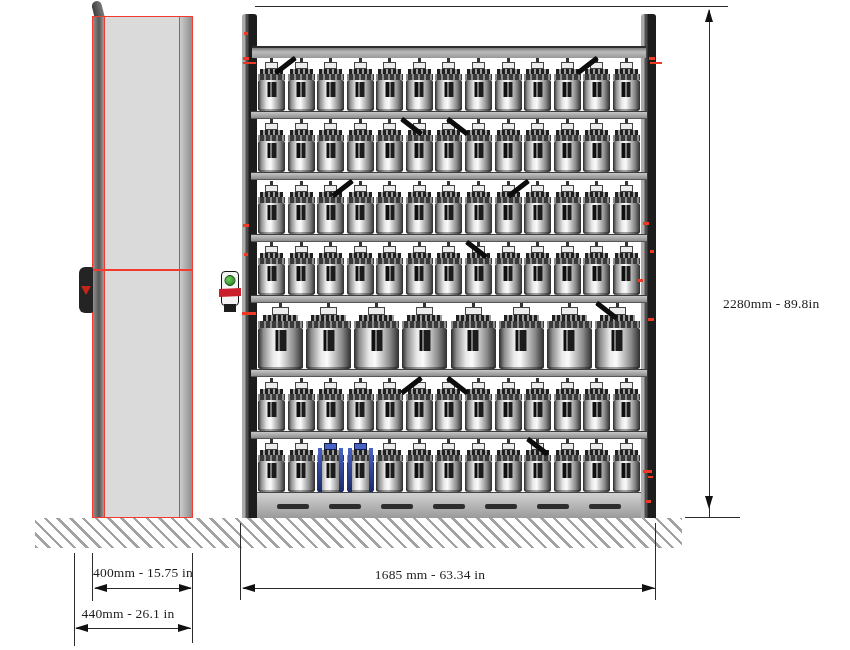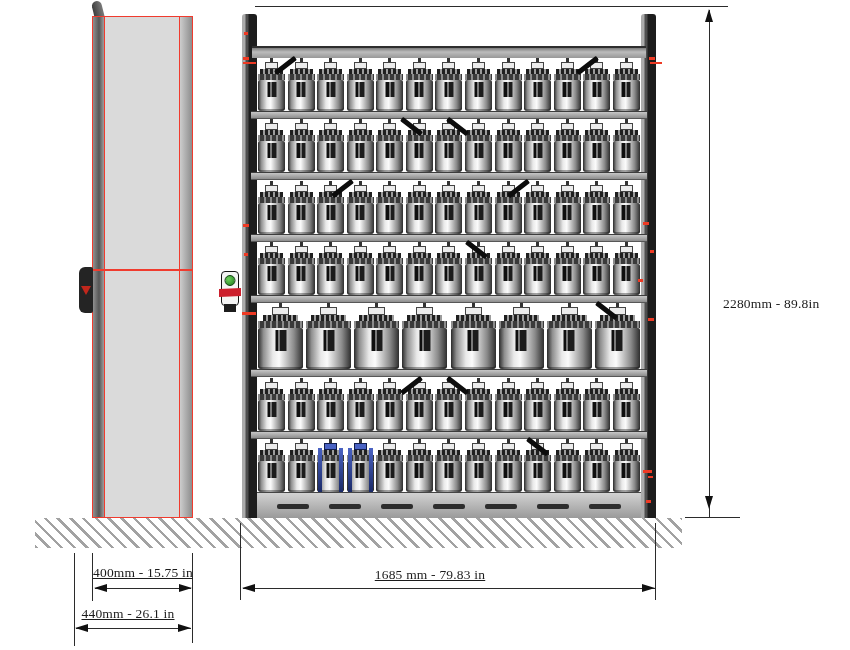--- a/index.html
+++ b/index.html
@@ -90,21 +90,21 @@
 
   .red-mark { position:absolute; background:#ee3a24; }
 
   
   #ground { position:absolute; left:35px; top:518px; width:647px; height:30px;
     background:repeating-linear-gradient(45deg,#a2a2a2 0 2.5px,transparent 2.5px 9px); }
 
   
   .dline { position:absolute; background:#2b2b2b; }
   .dim-label { position:absolute; color:#1c1c1c; font-size:13.5px; letter-spacing:.2px; white-space:nowrap; }
-  .center-x { transform:translateX(-50%);text-decoration:underline; }
+  .center-x { transform:translateX(-50%); }
   .ah { position:absolute; width:0; height:0; }
   .ah-left  { border-top:4.5px solid transparent; border-bottom:4.5px solid transparent; border-right:13px solid #111; }
   .ah-right { border-top:4.5px solid transparent; border-bottom:4.5px solid transparent; border-left:13px solid #111; }
   .ah-up    { border-left:4.5px solid transparent; border-right:4.5px solid transparent; border-bottom:13px solid #111; }
   .ah-down  { border-left:4.5px solid transparent; border-right:4.5px solid transparent; border-top:13px solid #111; }
 </style>
 </head>
 <body>
 
 <div id="canvas">
@@ -952,21 +952,21 @@
   <div class="dline" style="left:709px; top:10px; width:1.2px; height:508px;"></div>
   <div class="ah ah-up" style="left:705px; top:9px;"></div>
   <div class="ah ah-down" style="left:705px; top:496px;"></div>
   <div class="dim-label" style="left:723px; top:254px;margin-top:42px;">2280mm - 89.8in</div>
 
   <div class="dline" style="left:240px; top:523px; width:1.2px; height:77px;"></div>
   <div class="dline" style="left:655px; top:523px; width:1.2px; height:77px;"></div>
   <div class="dline" style="left:243px; top:588px; width:412px; height:1.2px;"></div>
   <div class="ah ah-left" style="left:242px; top:584px;"></div>
   <div class="ah ah-right" style="left:642px; top:584px;"></div>
-  <div class="dim-label center-x" style="left:430px; top:567px;">1685 mm - 79.83 in</div>
+  <div class="dim-label center-x" style="left:430px; top:567px;">1685 mm - 63.34 in</div>
 
   <div class="dline" style="left:74px;  top:553px; width:1.2px; height:93px;"></div>
   <div class="dline" style="left:92px;  top:553px; width:1.2px; height:48px;"></div>
   <div class="dline" style="left:192px; top:553px; width:1.2px; height:90px;"></div>
 
   <div class="dline" style="left:95px; top:588px; width:96px; height:1.2px;"></div>
   <div class="ah ah-left" style="left:94px;  top:584px;"></div>
   <div class="ah ah-right" style="left:179px; top:584px;"></div>
   <div class="dim-label center-x" style="left:143px; top:565px;">400mm - 15.75 in</div>
 

